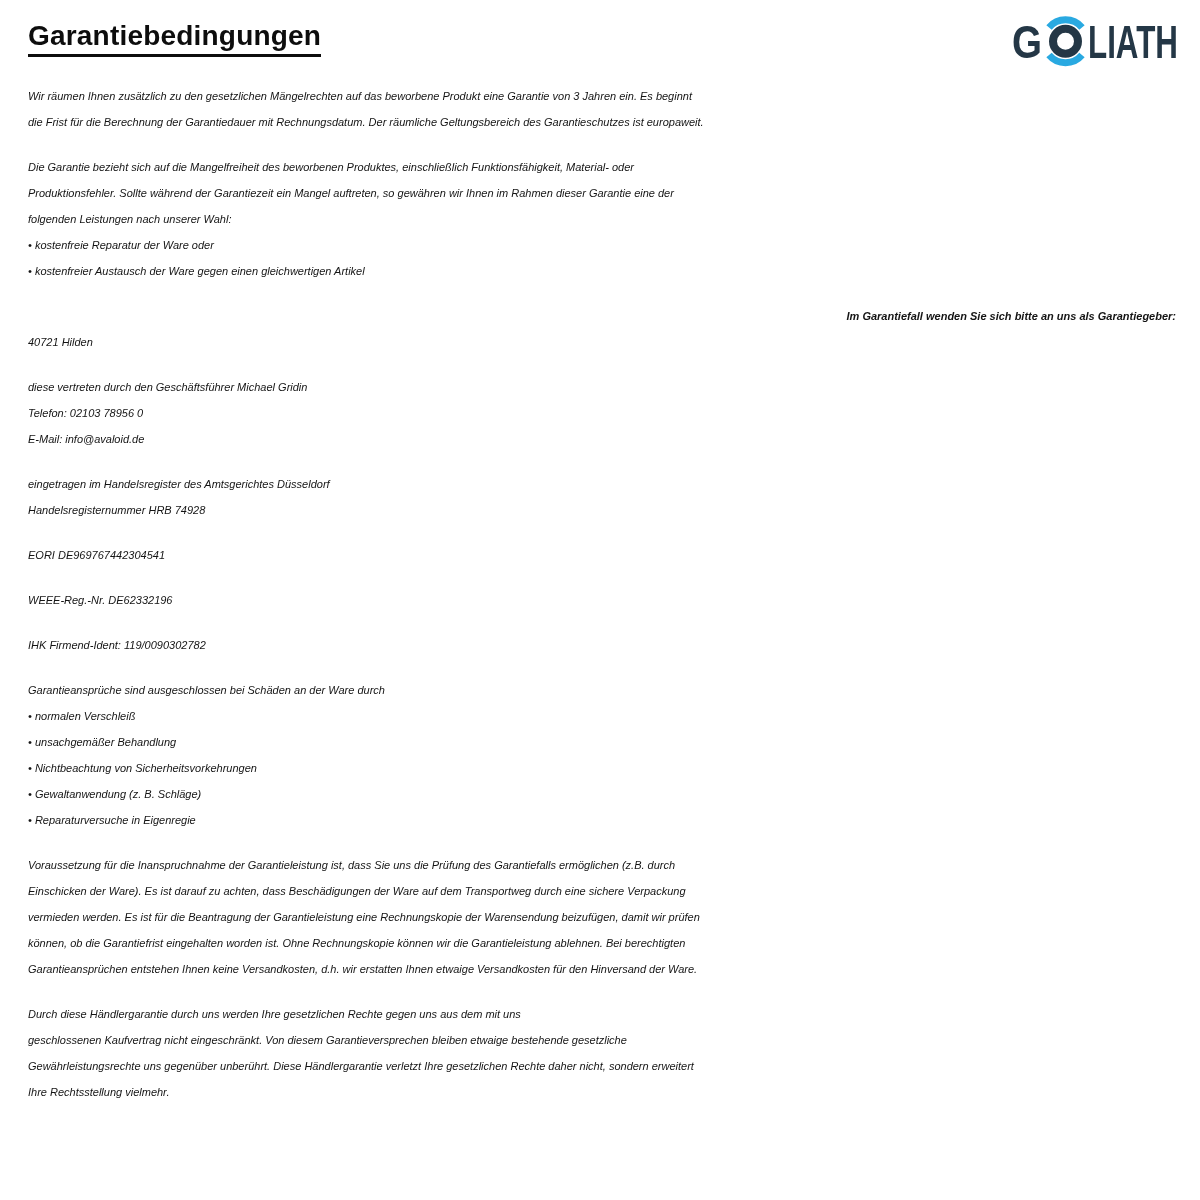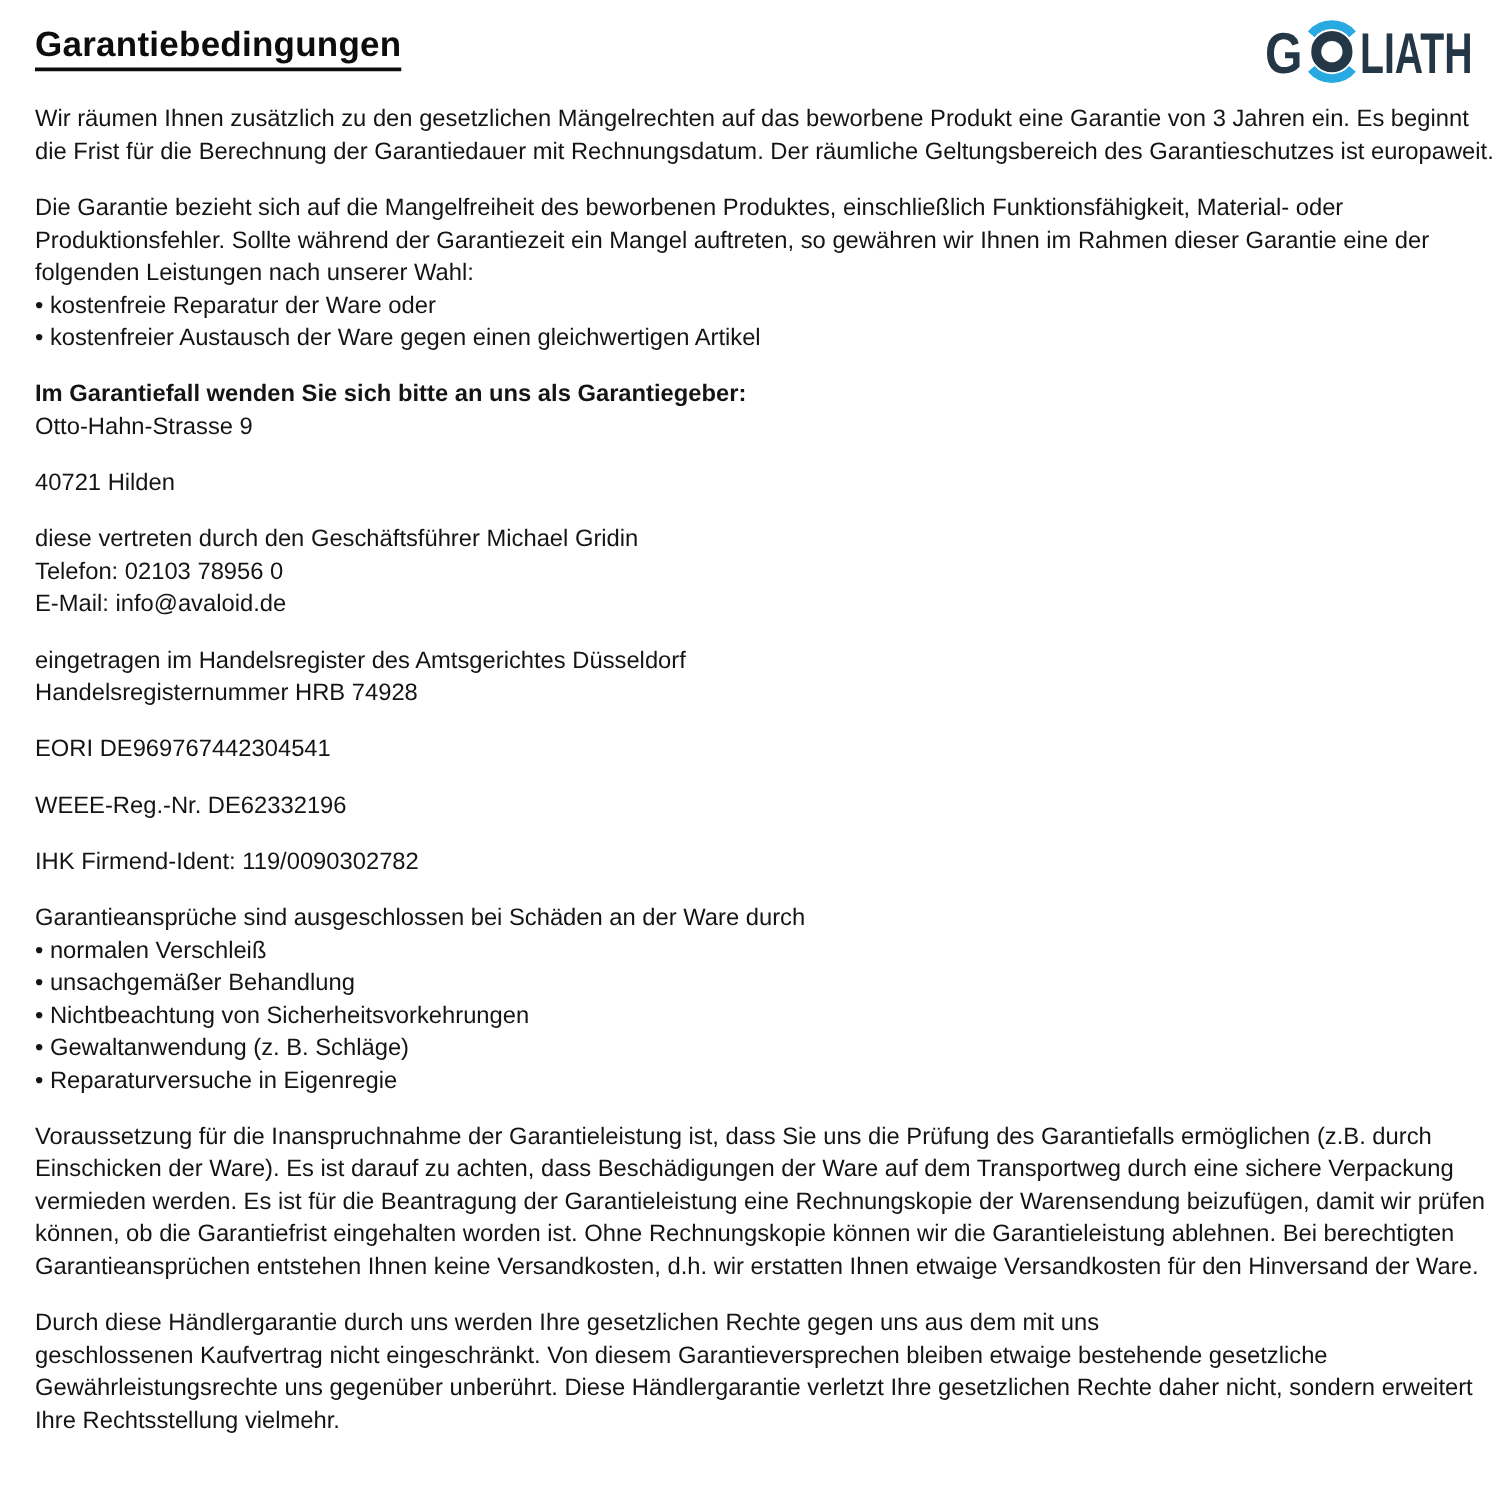--- a/index.html
+++ b/index.html
@@ -39,25 +39,26 @@
     right: -2px;
     width: 166px;
     height: 64px;
   }
   .logo-svg text {
     font-family: "Liberation Sans", sans-serif;
     font-weight: bold;
   }
   .para {
     white-space: pre;
-    font-size: 19px;
+    font-size: 11px;
     line-height: 26px;
     margin: 0 0 19px 0;
+    font-style: italic;
   }
-  .para.no-gap { margin-bottom: 0; }
+  .para.no-gap { margin-bottom: 0; text-align: right; }
   .para.bold { font-weight: bold; }
 </style>
 </head>
 <body>
 
 <div class="page">
 
   <div class="header">
     <h1 class="title">Garantiebedingungen</h1>
     <div class="logo">
@@ -75,21 +76,20 @@
 die Frist für die Berechnung der Garantiedauer mit Rechnungsdatum. Der räumliche Geltungsbereich des Garantieschutzes ist europaweit.</p>
 
   <p class="para">Die Garantie bezieht sich auf die Mangelfreiheit des beworbenen Produktes, einschließlich Funktionsfähigkeit, Material- oder
 Produktionsfehler. Sollte während der Garantiezeit ein Mangel auftreten, so gewähren wir Ihnen im Rahmen dieser Garantie eine der
 folgenden Leistungen nach unserer Wahl:
 • kostenfreie Reparatur der Ware oder
 • kostenfreier Austausch der Ware gegen einen gleichwertigen Artikel</p>
 
   <p class="para bold no-gap">Im Garantiefall wenden Sie sich bitte an uns als Garantiegeber:</p>
 
-  <p class="para">Otto-Hahn-Strasse 9</p>
 
   <p class="para">40721 Hilden</p>
 
   <p class="para">diese vertreten durch den Geschäftsführer Michael Gridin
 Telefon: 02103 78956 0
 E-Mail: info@avaloid.de</p>
 
   <p class="para">eingetragen im Handelsregister des Amtsgerichtes Düsseldorf
 Handelsregisternummer HRB 74928</p>
 

